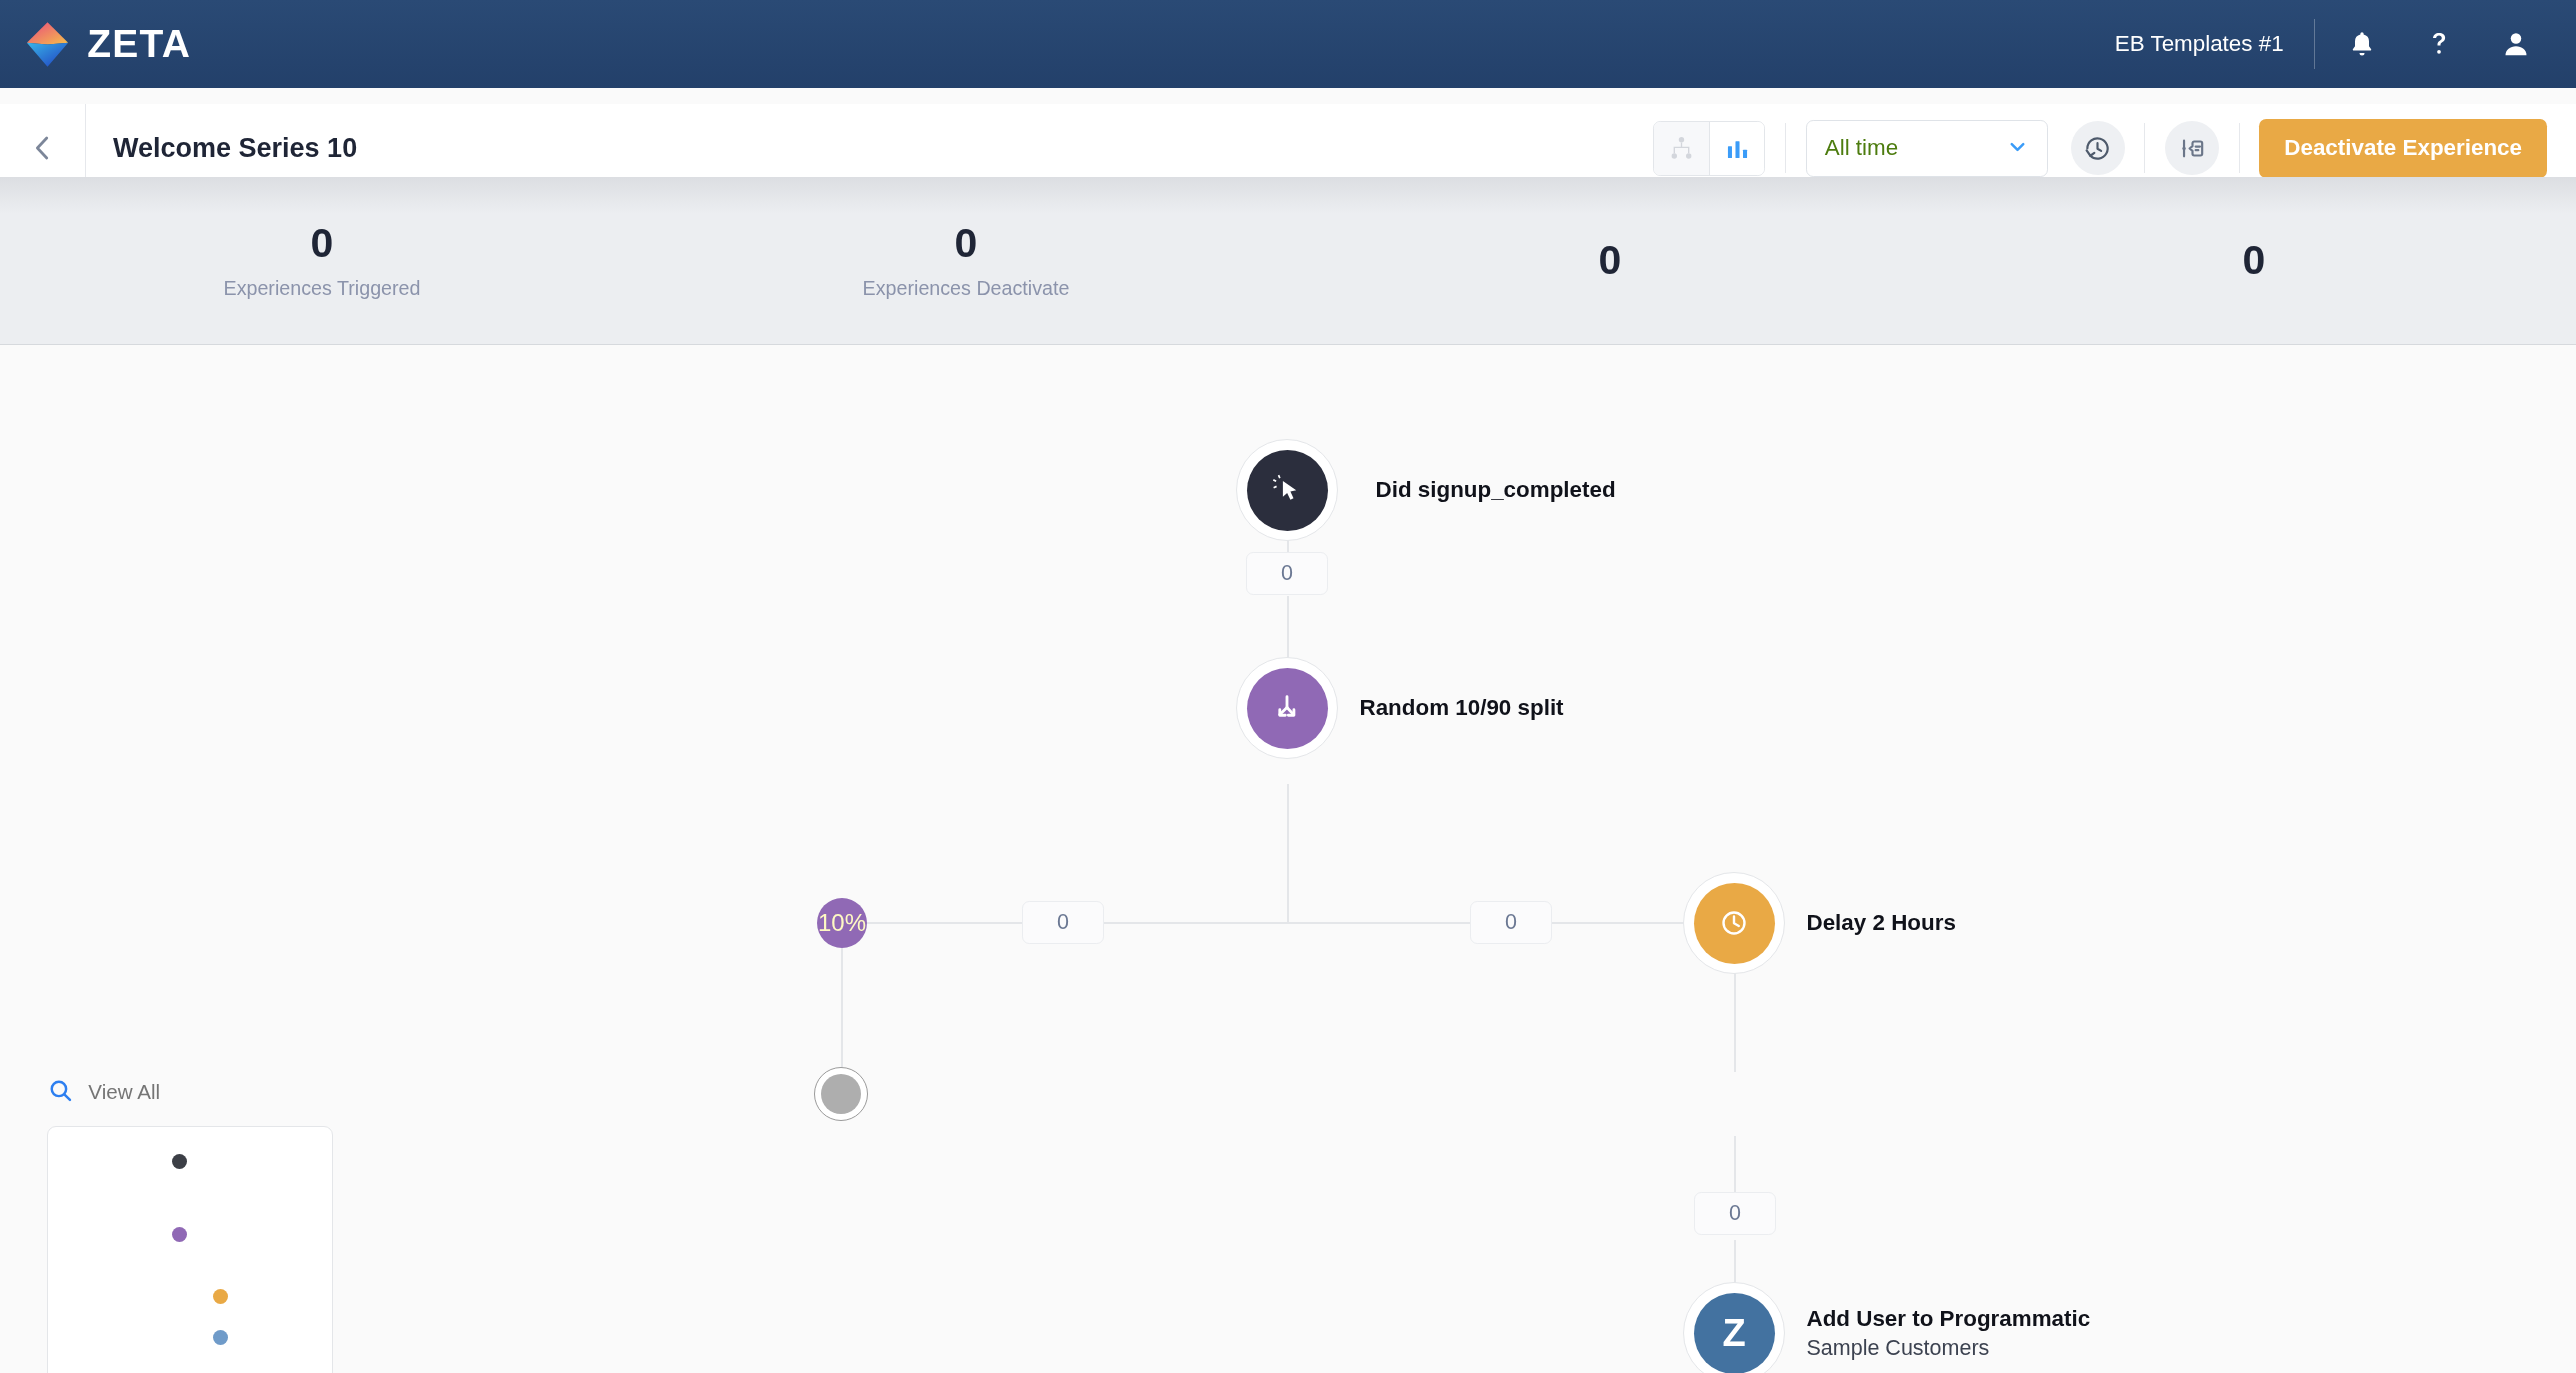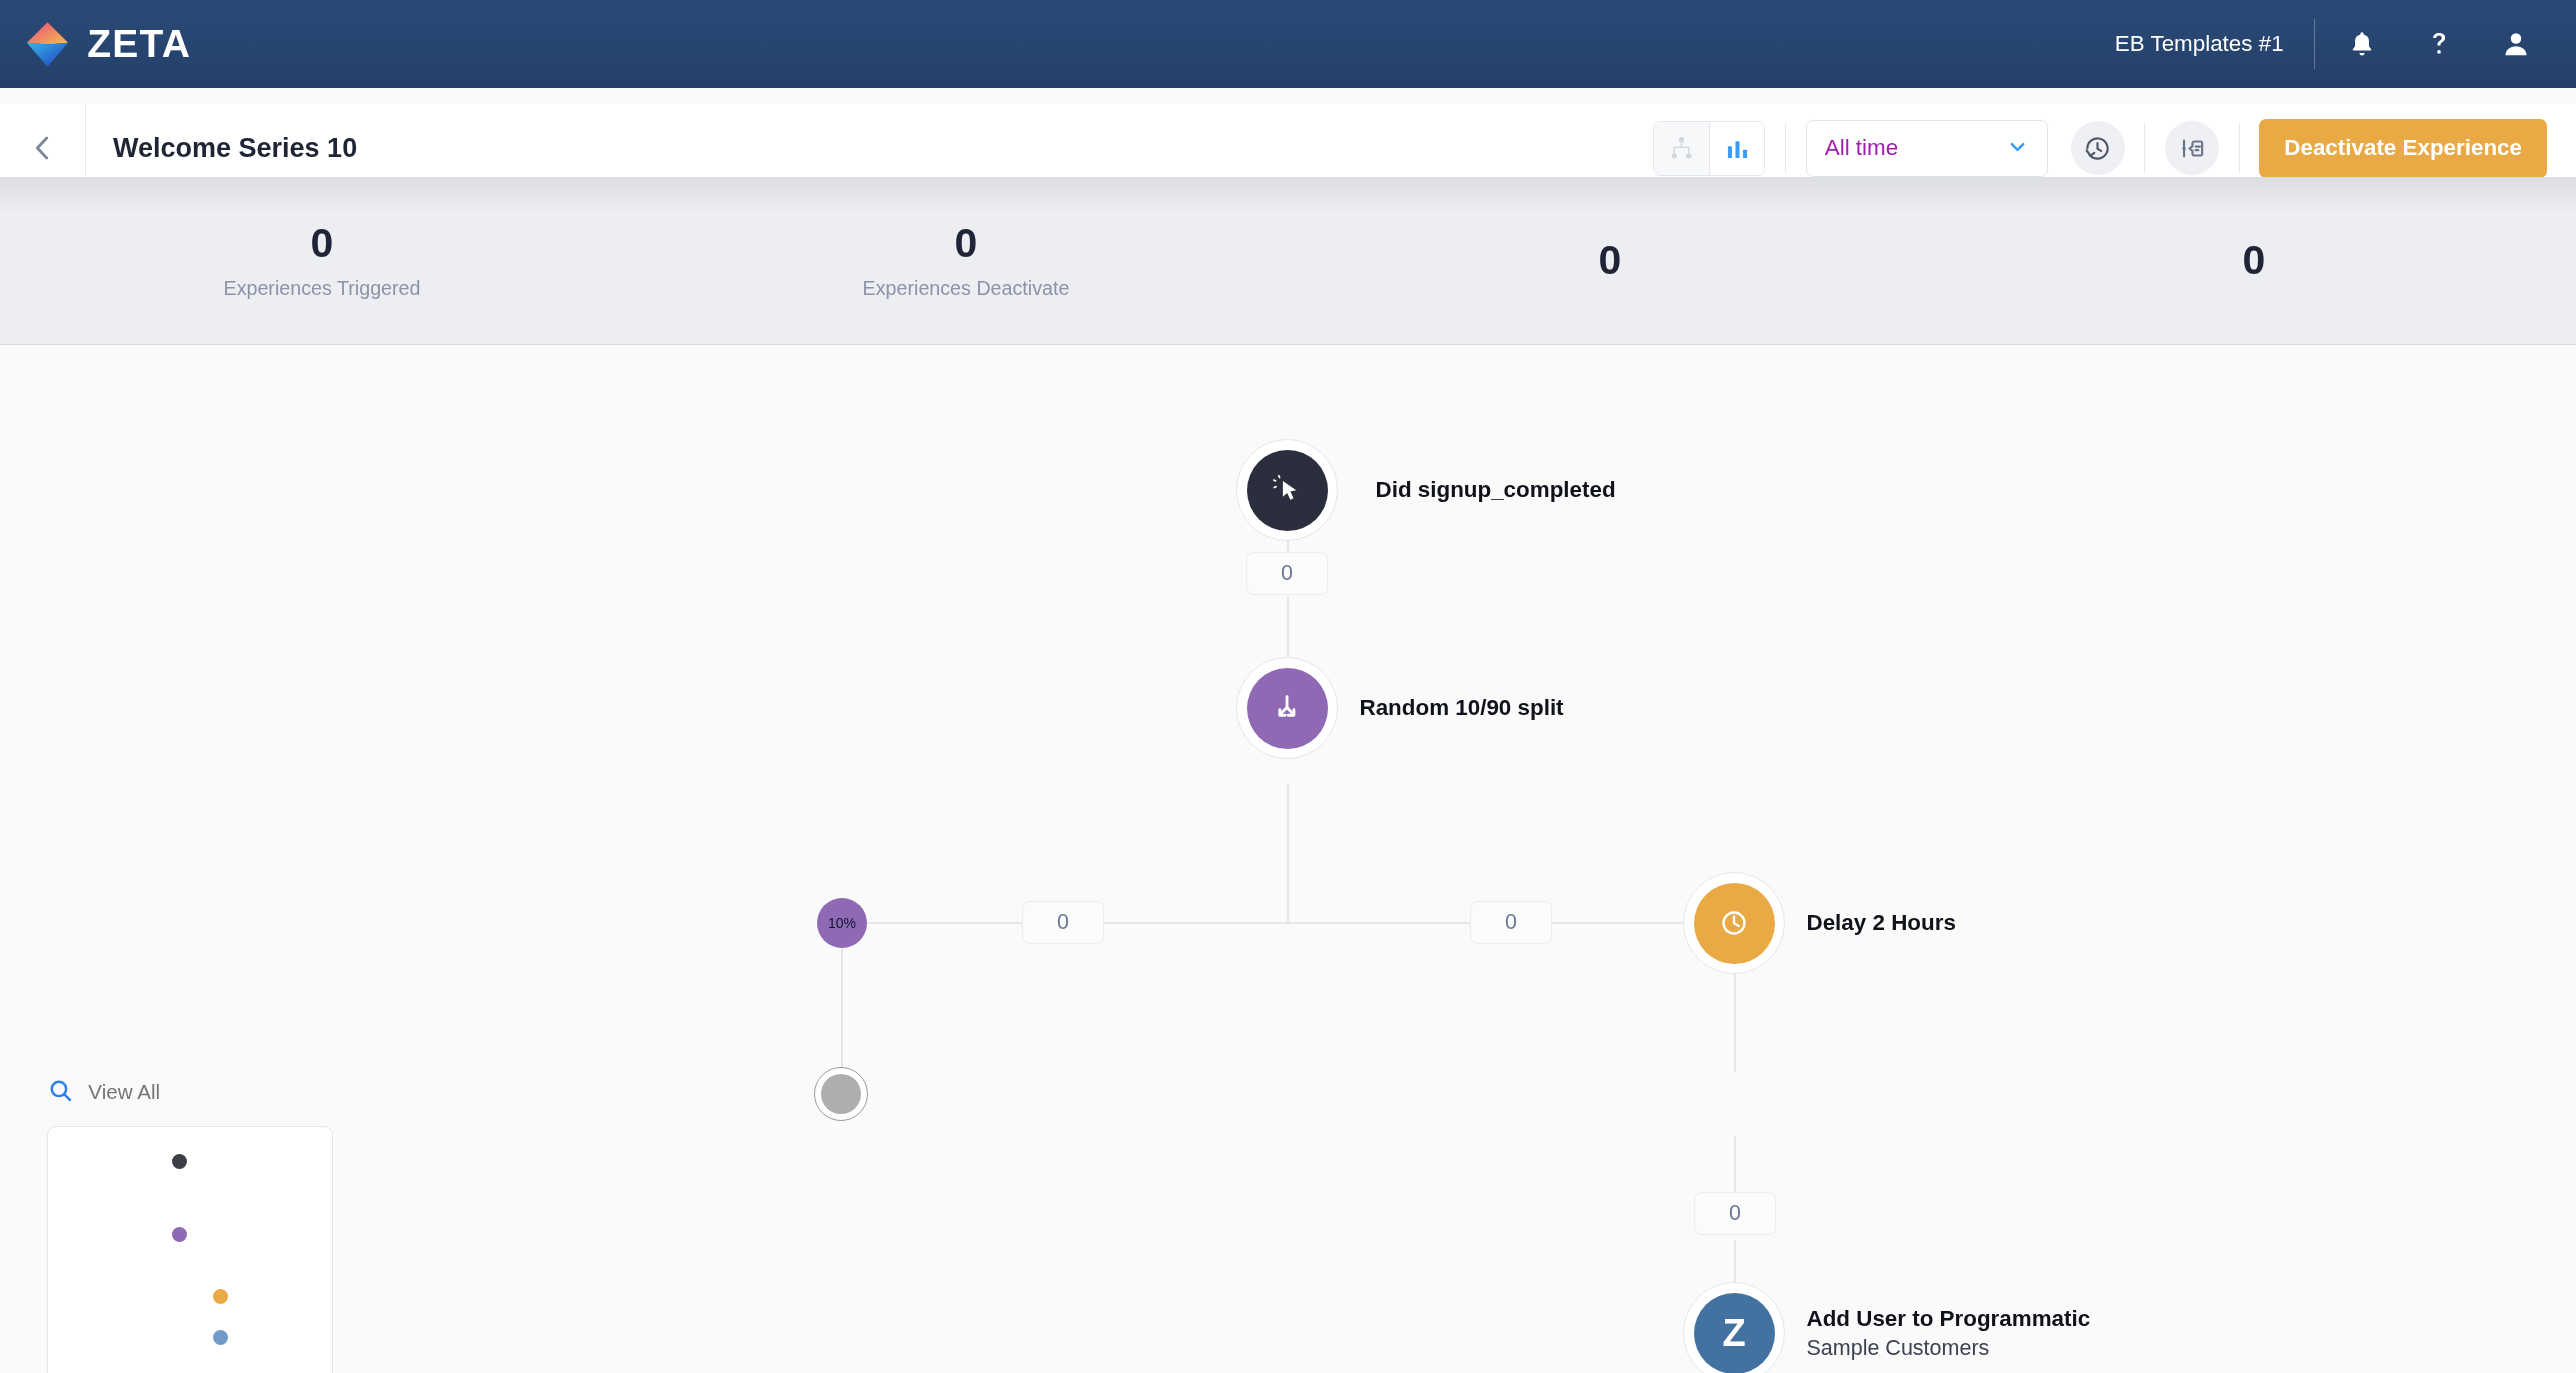--- a/index.html
+++ b/index.html
@@ -71,21 +71,21 @@
     background: #f7f8fa;
   }
   .vt-btn.active { background: #ffffff; border-left: 0.9px solid #e3e6ea; }
   .v-sep { width: 0.9px; height: 50px; background: #e6e8ec; margin: 0 19.7px; }
   .time-select {
     width: 242px; height: 57px;
     border: 0.9px solid #dfe3e8; border-radius: 7.2px; background: #fff;
     display: flex; align-items: center; padding: 0 18px;
   }
   .time-select-label {
-    font-size: 22.4px; color: #a21caf; font-weight: 400;
+    font-size: 22.4px; color: #4d7c0f; font-weight: 400;
   }
   .time-chev { margin-left: auto; }
   .round-btn {
     width: 54px; height: 54px; border-radius: 50%;
     background: #eef0f3;
     display: flex; align-items: center; justify-content: center;
   }
   .deactivate-btn {
     height: 59px; background: #e9a945; border-radius: 7.2px;
     color: #ffffff; font-size: 22.4px; font-weight: 700;
@@ -147,21 +147,21 @@
     background: #fbfbfc; border: 0.9px solid #ebedf0; border-radius: 7.2px;
     display: flex; align-items: center; justify-content: center;
     font-size: 21.5px; color: #6b7893;
   }
 
   .pct-badge {
     position: absolute;
     width: 50px; height: 50px; border-radius: 50%;
     background: #9069b5;
     display: flex; align-items: center; justify-content: center;
-    color: #0f172a; font-size: 14px; font-weight: 400;
+    color: #fef9c3; font-size: 24px; font-weight: 400;
   }
 
   
   .minimap-wrap { position: absolute; left: 47px; top: 948px; }
   .minimap-search {
     display: flex; align-items: center; height: 41px;
     margin-bottom: 14.3px;
   }
   .minimap-search-input {
     font-size: 20.6px; color: #c2c7d1; margin-left: 14.3px;

